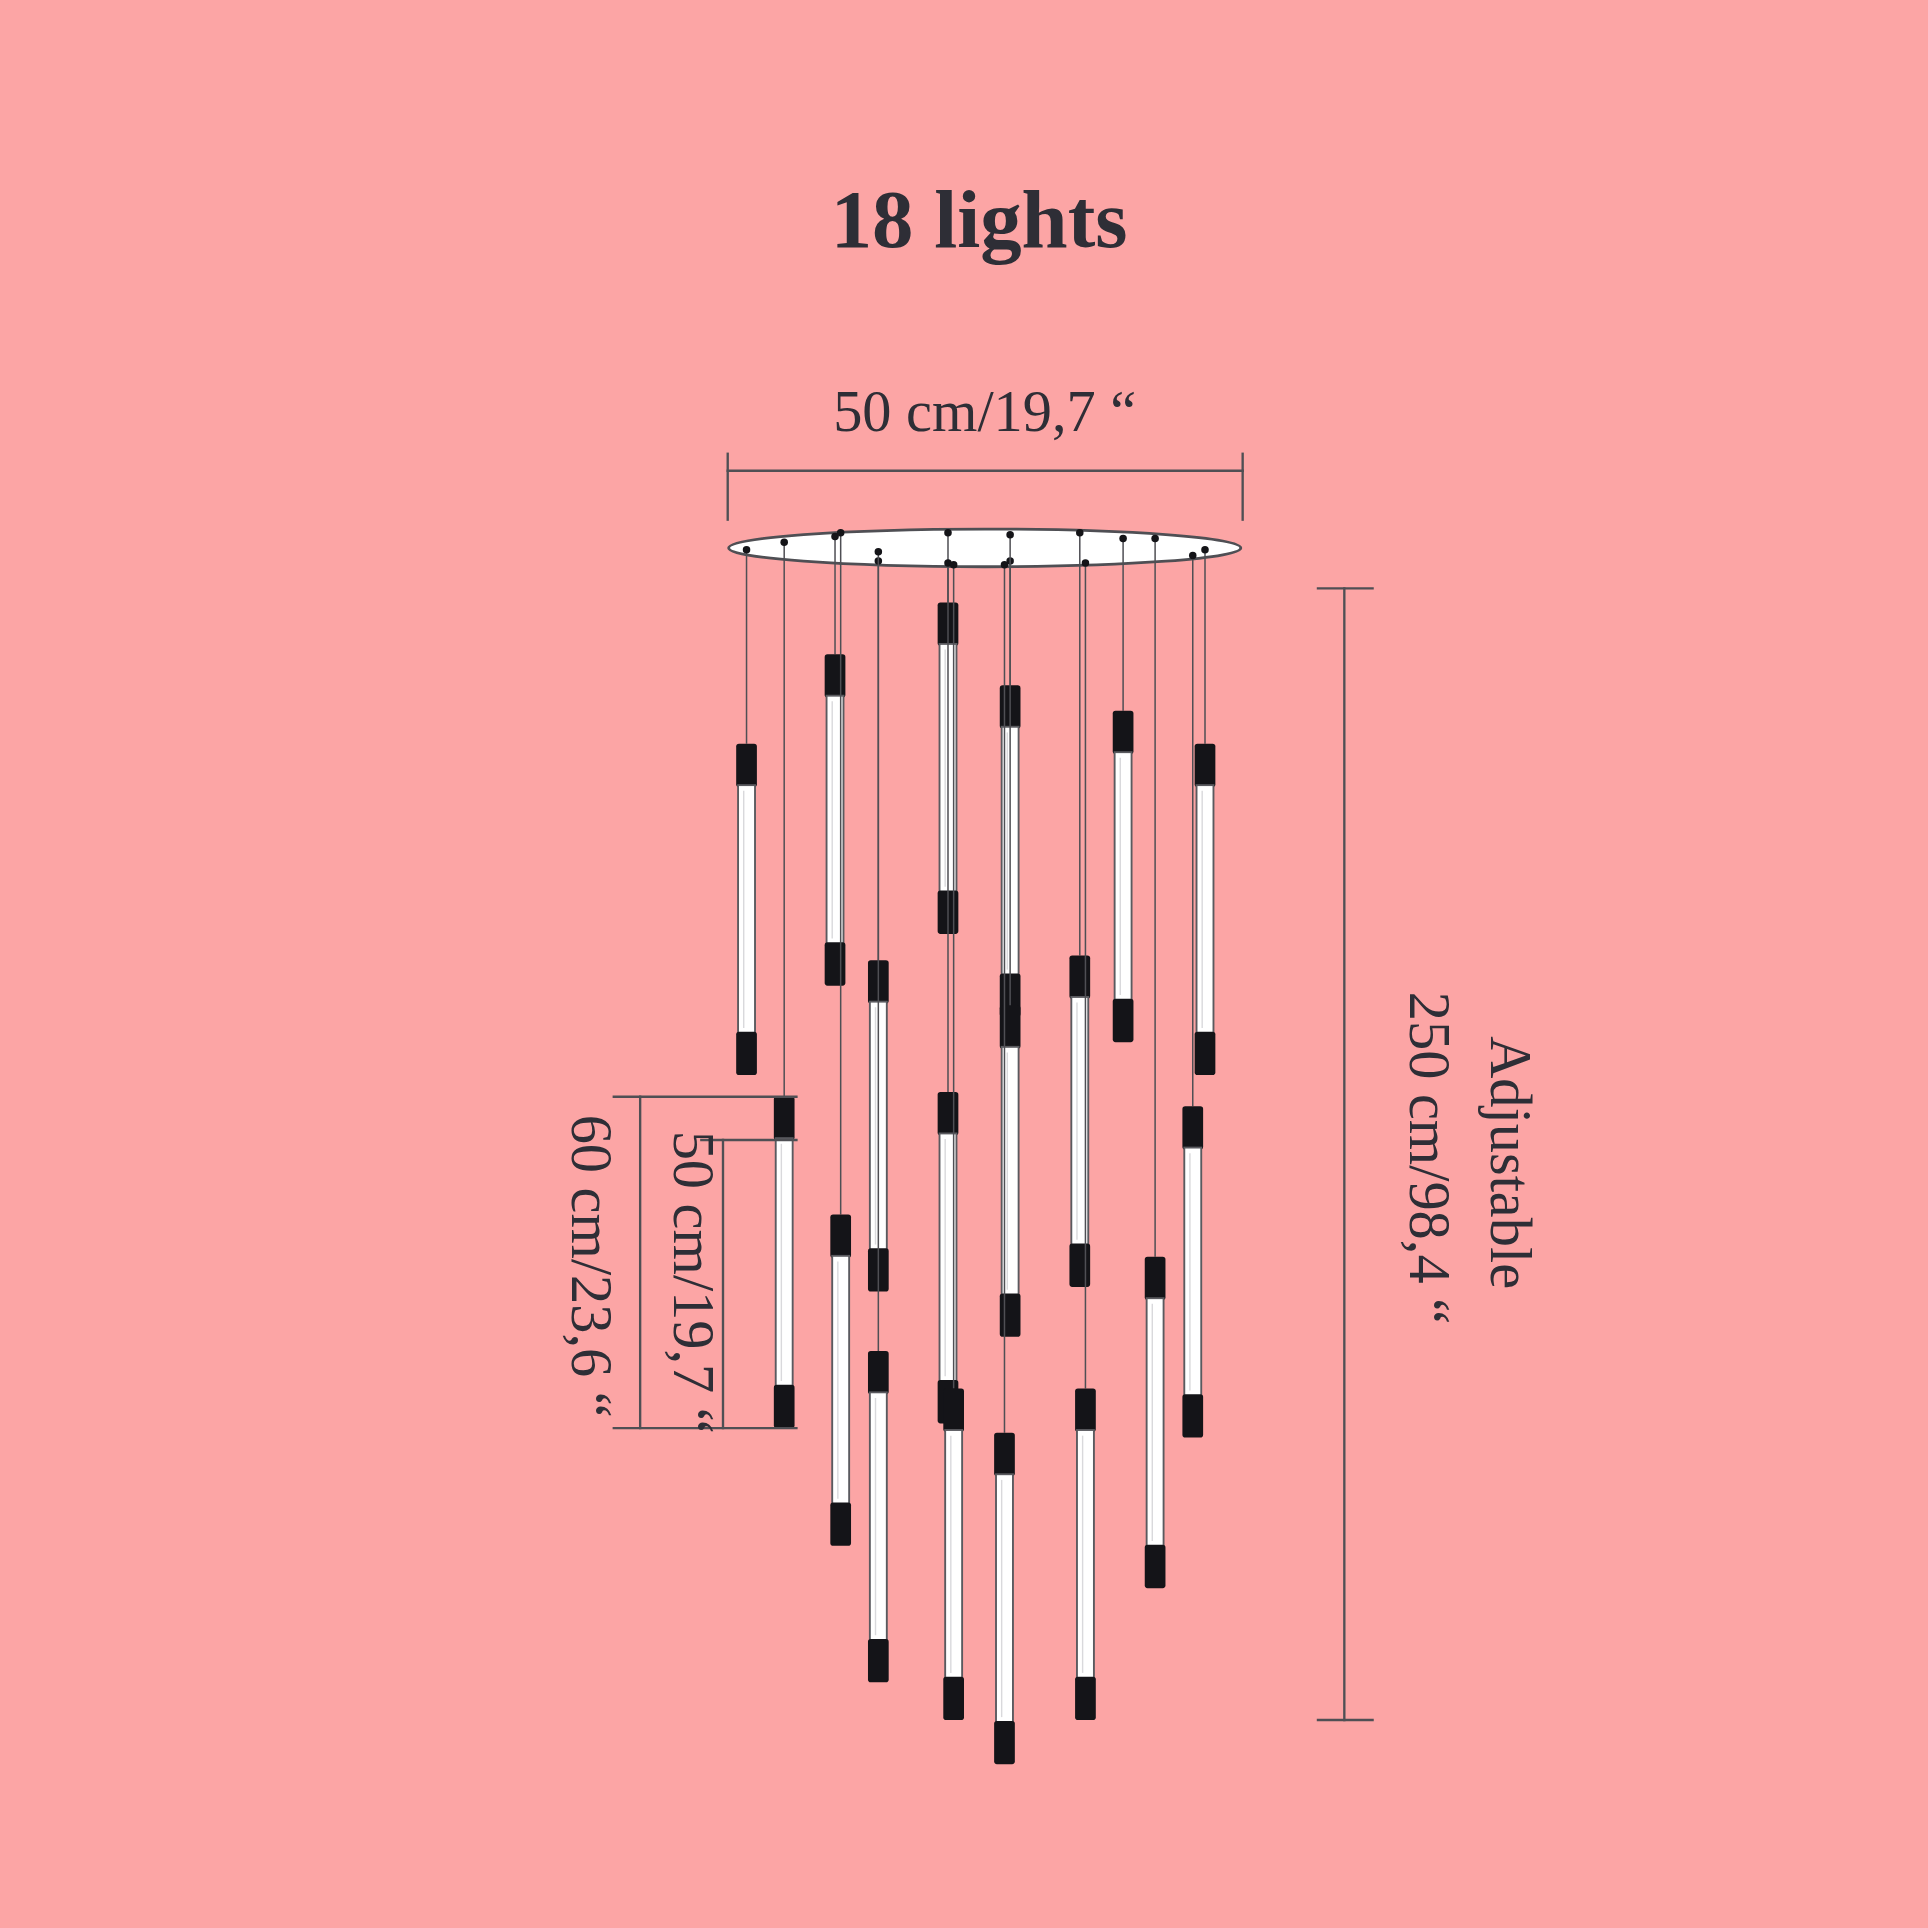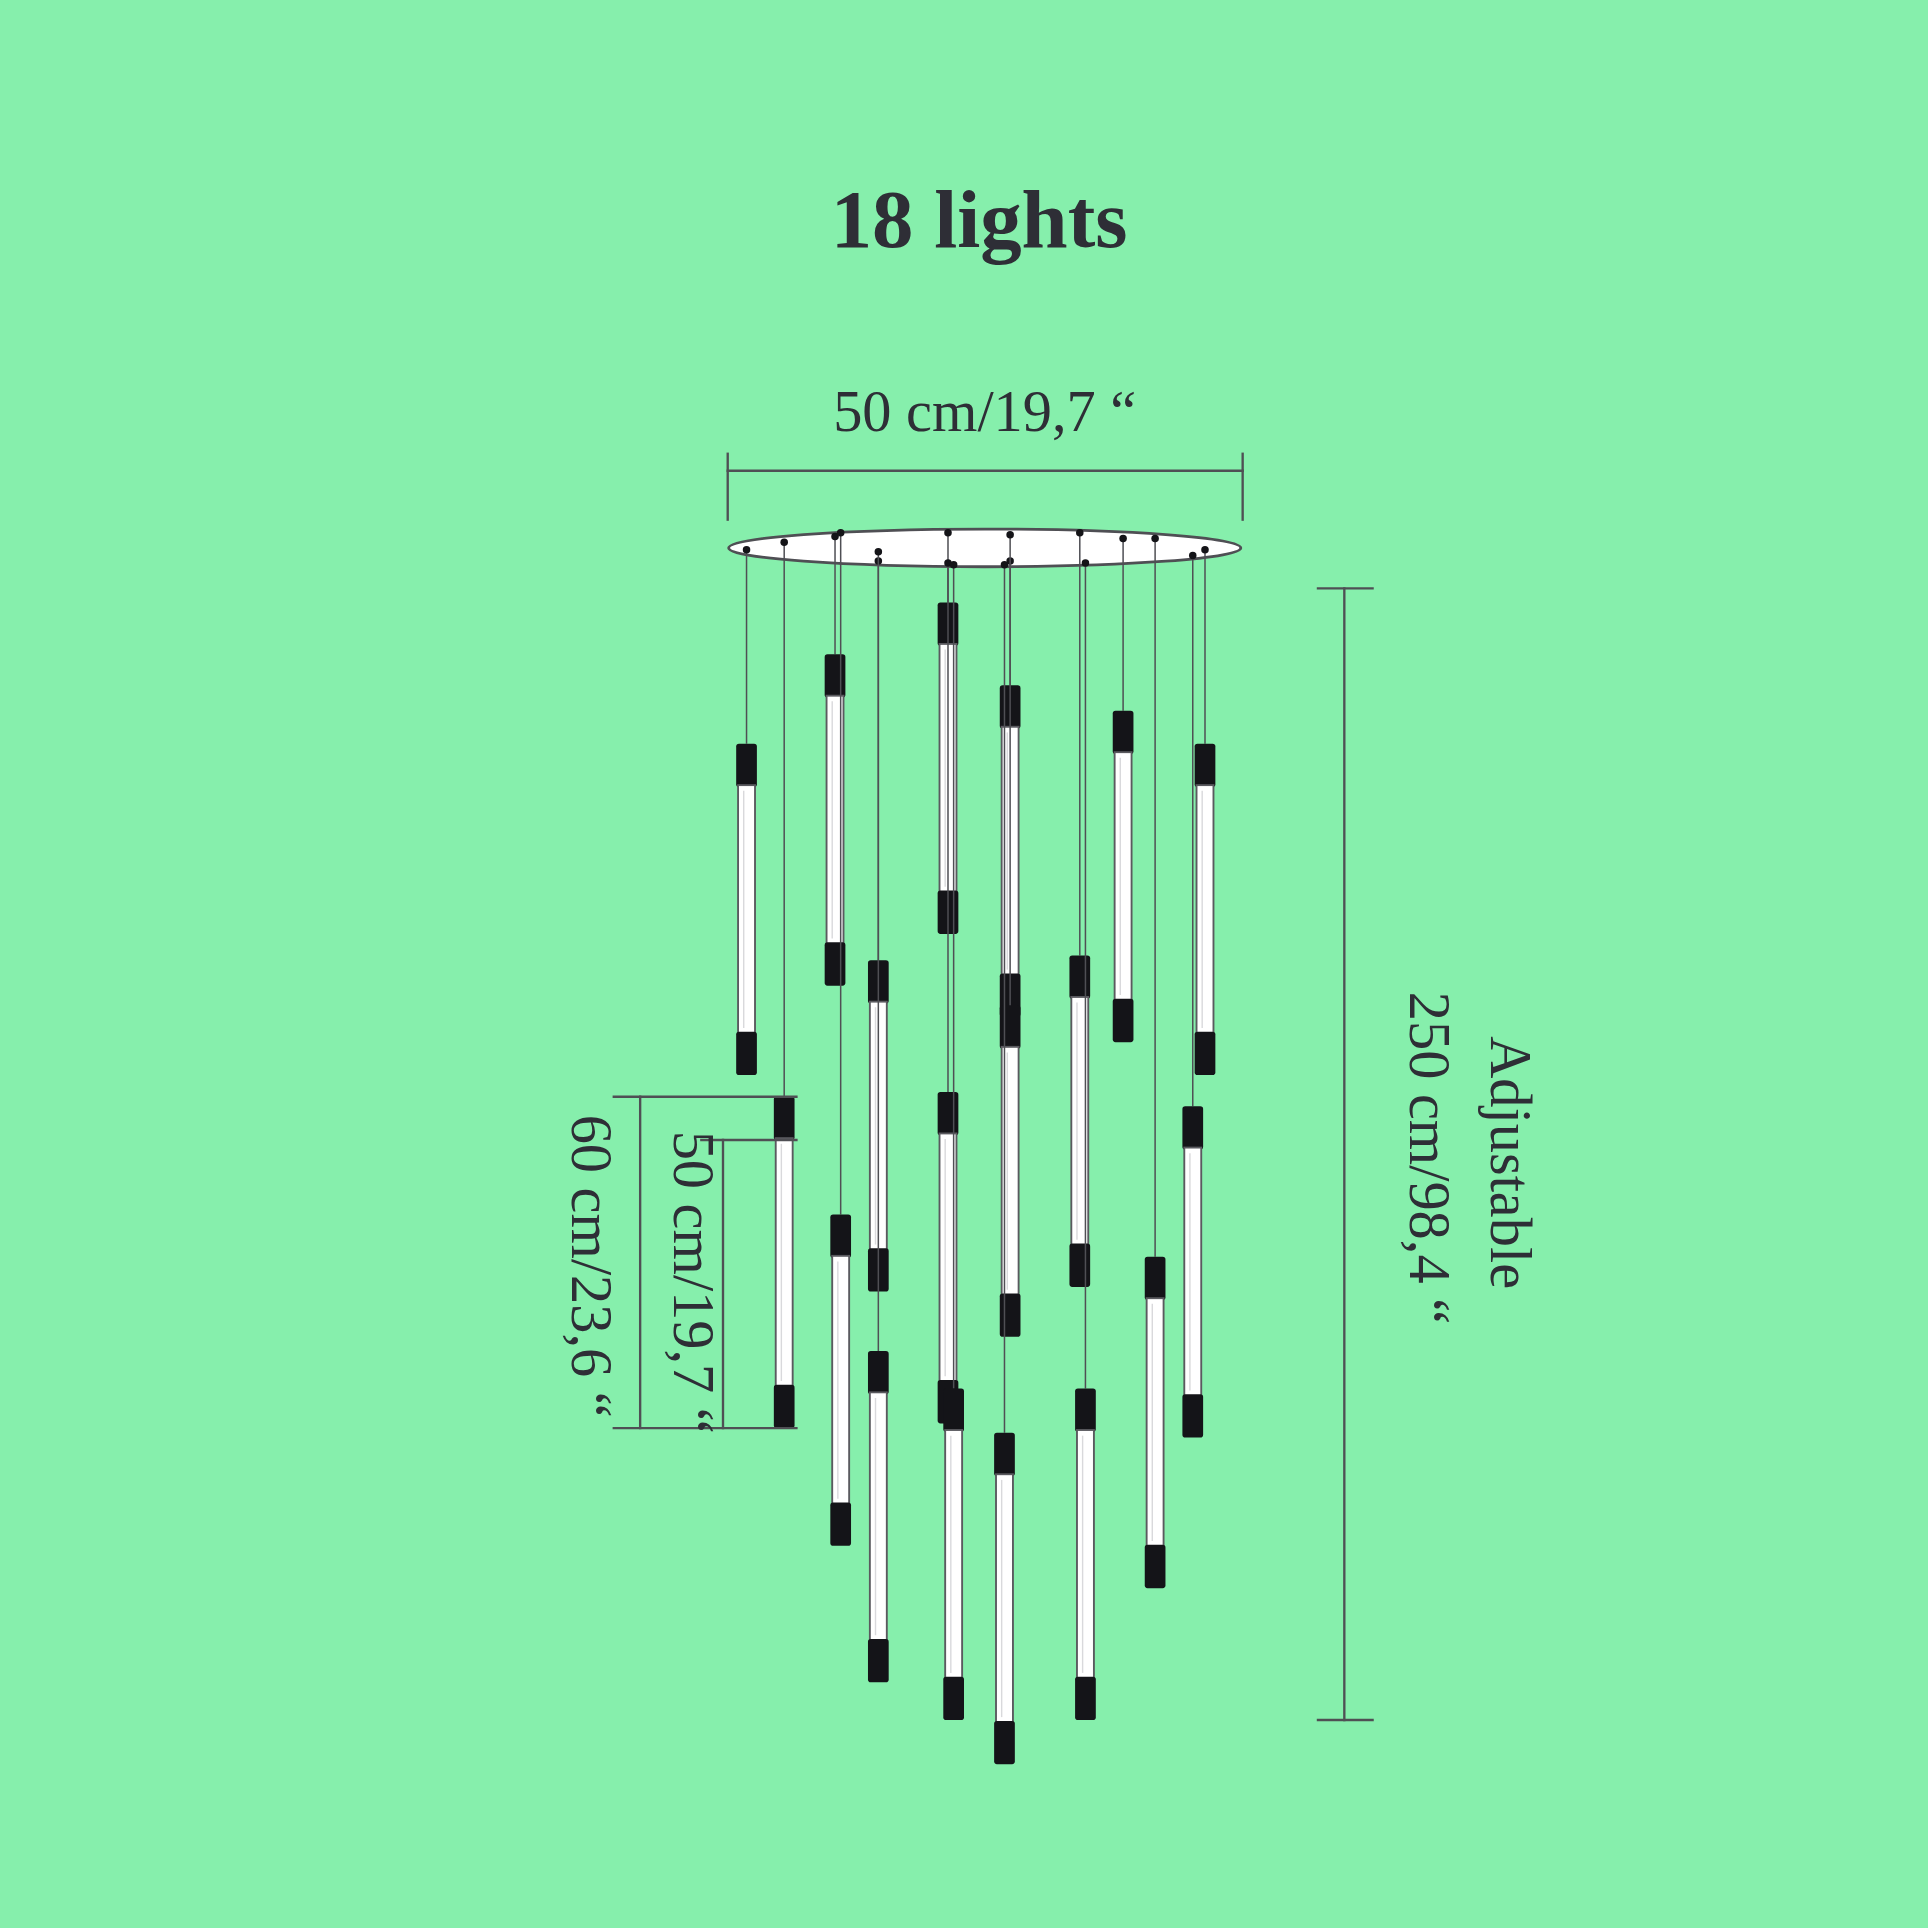--- a/index.html
+++ b/index.html
@@ -1,20 +1,20 @@
 <!DOCTYPE html>
 <html style="--text: #2e2e36; --line: #4f4f54;font-size:15px"><head>
 <meta charset="utf-8">
 <style>
   html, body { margin: 0; padding: 0; background: #ffffff; }
   .canvas {
     position: relative;
     width: 1928px;
     height: 1928px;
-    background: #86efac;
+    background: #fca5a5;
     overflow: hidden;
     font-family: "Liberation Serif", "DejaVu Serif", serif;
     text-align: center;
   }
   svg { position: absolute; inset: 0; width: 100%; height: 100%; }
   .title {
     font-family: "Liberation Serif", "DejaVu Serif", serif;
     font-size: 88px;
     font-weight: 700;
     fill: var(--text, #2c2c33);

